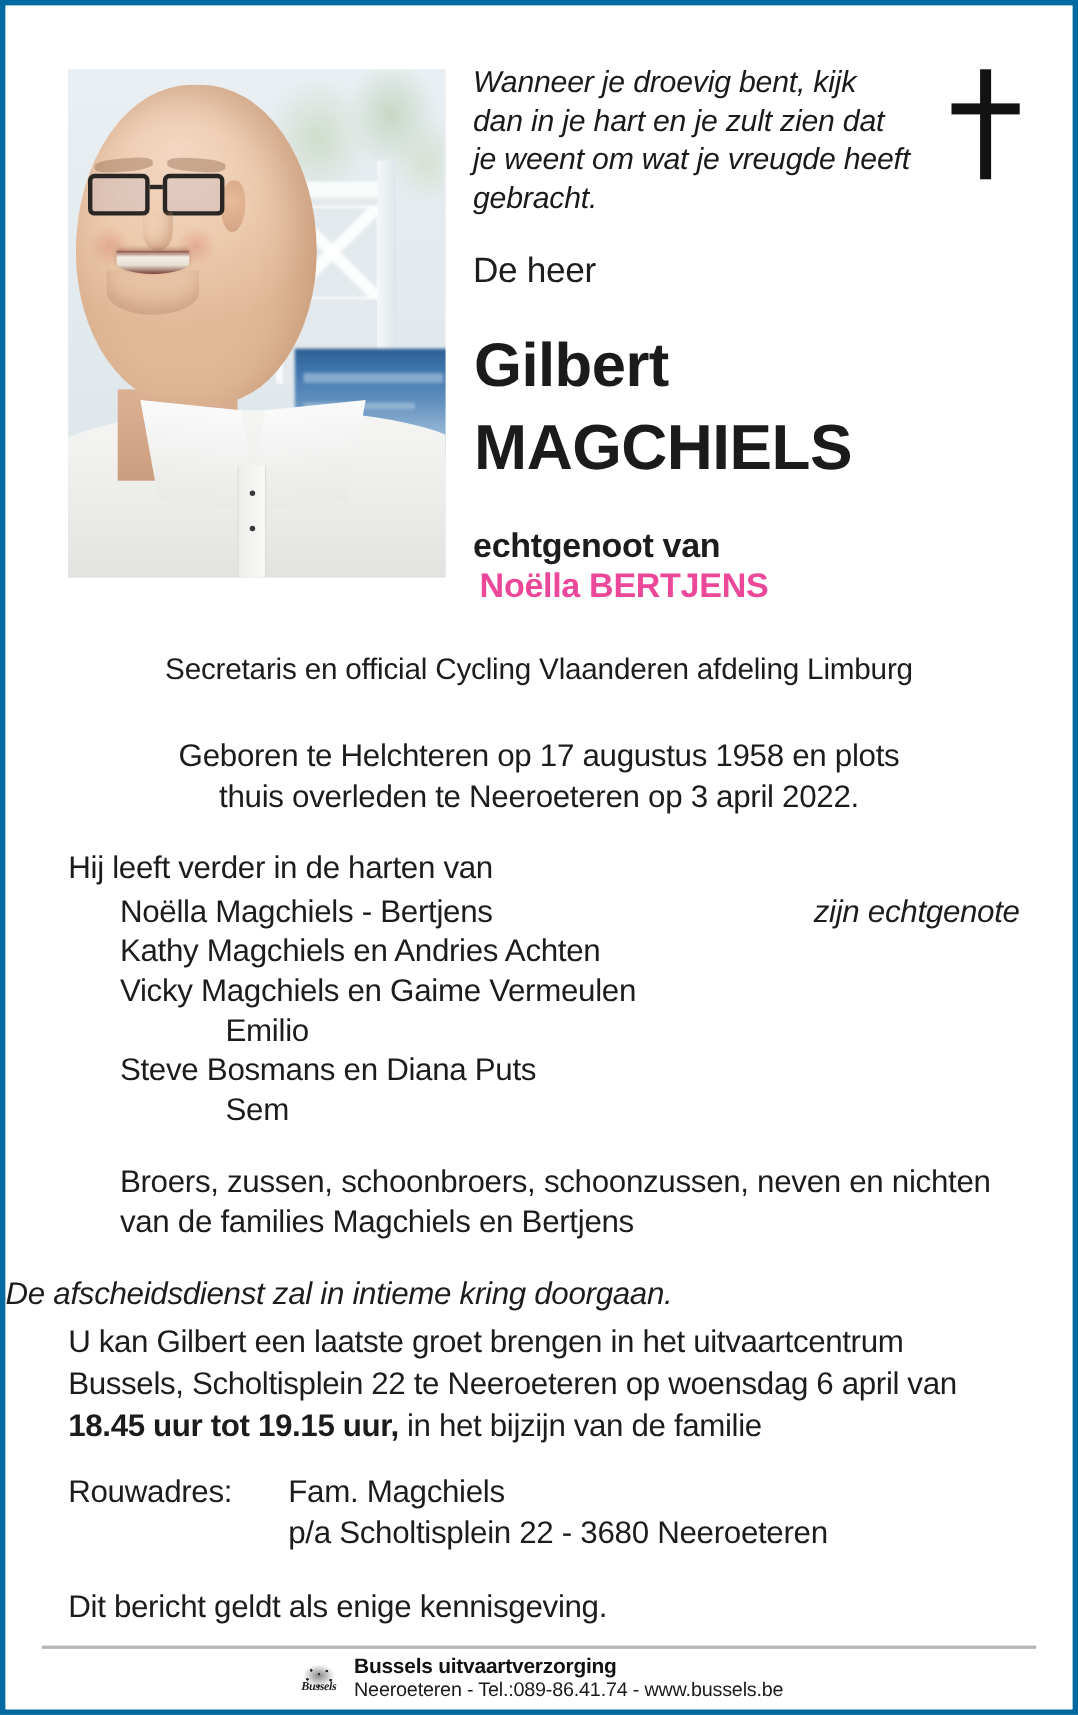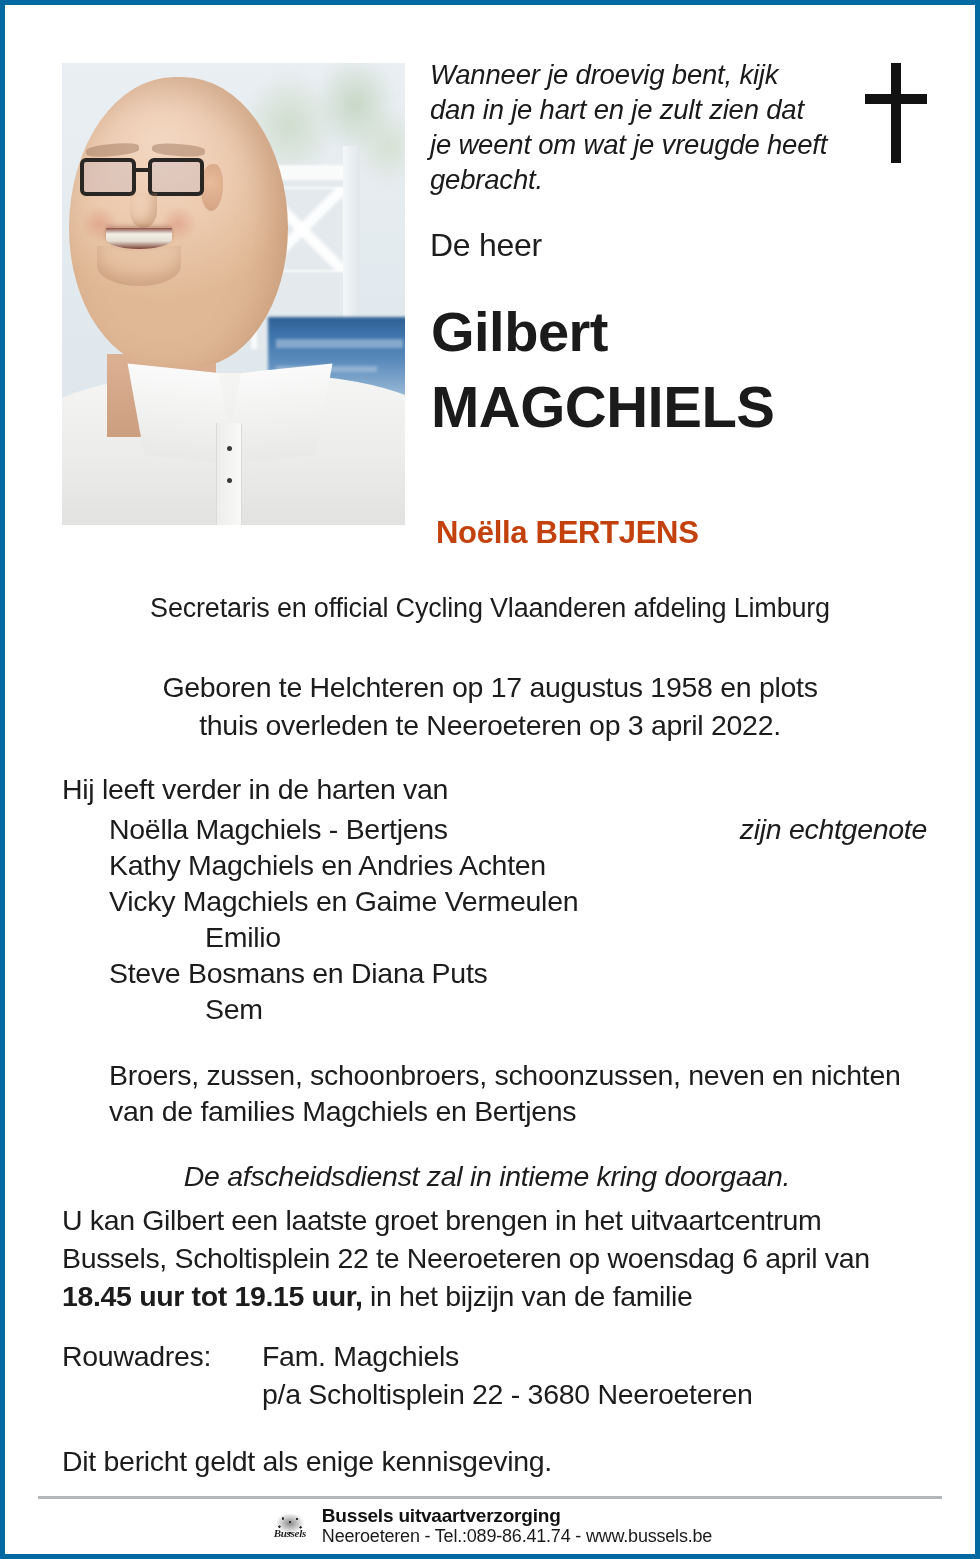--- a/index.html
+++ b/index.html
@@ -281,21 +281,21 @@
     font-weight: bold;
     color: #1d1d1d;
     letter-spacing: -0.3px;
   }
   .spouse2 {
     position: absolute;
     left: 431px;
     top: 510px;
     font-size: 31px;
     font-weight: bold;
-    color: #c2410c;
+    color: #ec4899;
     letter-spacing: -0.3px;
   }
 
   
   .role {
     position: absolute;
     left: 0; top: 588px;
     width: 970px;
     text-align: center;
     font-size: 27px;
@@ -366,21 +366,21 @@
     font-size: 28.5px;
     line-height: 36px;
     color: #1c1c1c;
     letter-spacing: -0.3px;
   }
 
   .service {
     position: absolute;
     left: 0; top: 1155px;
     width: 964px;
-    text-align: center;
+    text-align: left;
     font-style: italic;
     font-size: 28.5px;
     color: #1c1c1c;
     letter-spacing: -0.3px;
   }
 
   .visit {
     position: absolute;
     left: 57px; top: 1196px;
     width: 870px;
@@ -515,20 +515,21 @@
       <div class="poem">Wanneer je droevig bent, kijk dan in je hart en je zult zien dat je weent om wat je vreugde heeft gebracht.</div>
 
       <div class="cross">
         <div class="v"></div>
         <div class="h"></div>
       </div>
 
       <div class="deheer">De heer</div>
       <div class="fname">Gilbert</div>
       <div class="lname">MAGCHIELS</div>
+      <div class="spouse1">echtgenoot van</div>
       <div class="spouse2">Noëlla BERTJENS</div>
     </div>
 
     <div class="role">Secretaris en official Cycling Vlaanderen afdeling Limburg</div>
 
     <div class="birthdeath">
       <div>Geboren te Helchteren op 17 augustus 1958 en plots</div>
       <div>thuis overleden te Neeroeteren op 3 april 2022.</div>
     </div>
 

